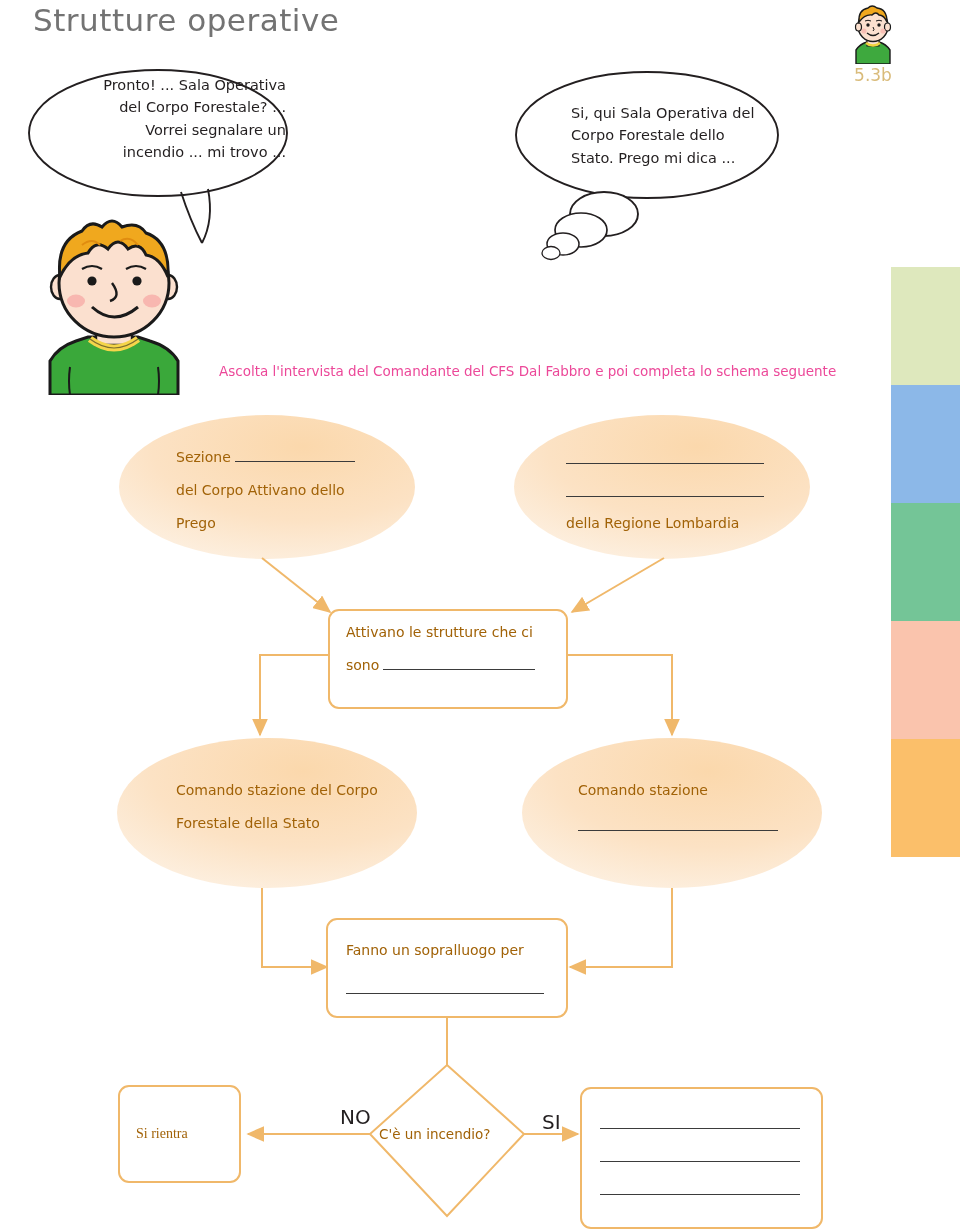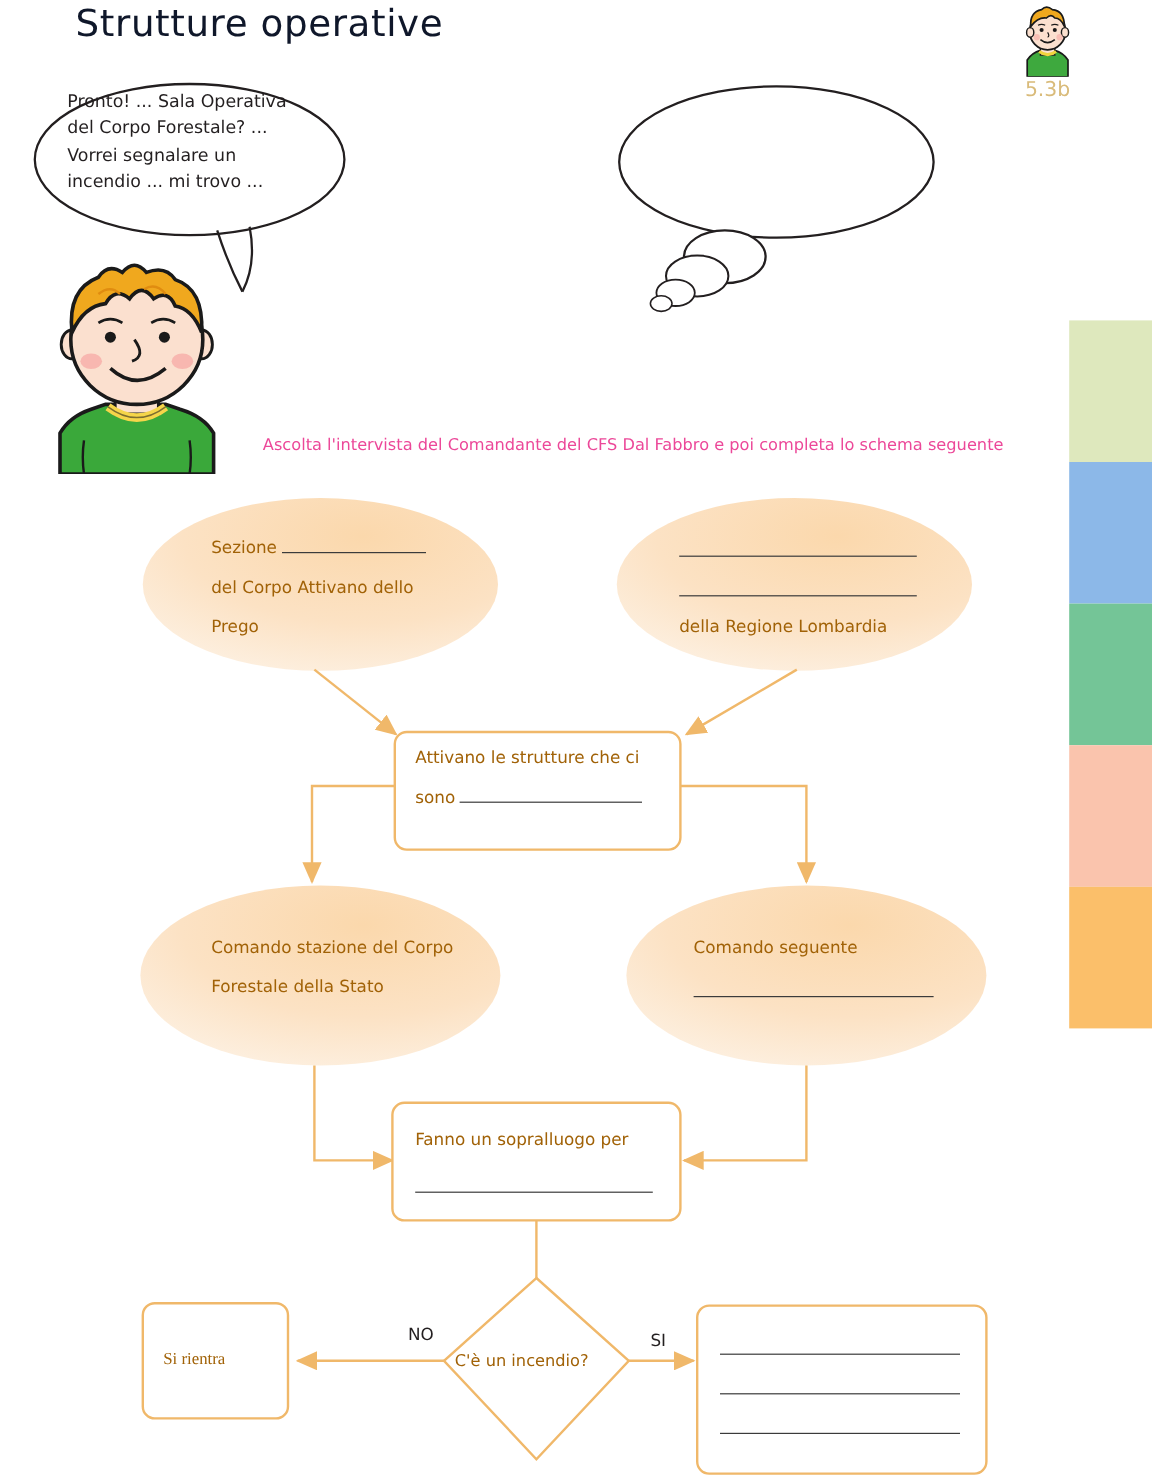--- a/index.html
+++ b/index.html
@@ -12,25 +12,25 @@
     height: 1231px;
     position: relative;
     overflow: hidden;
     font-family: "DejaVu Sans", sans-serif;
     color: #231f20;
   }
 
   
   .page-title {
     position: absolute;
-    left: 63px;
+    left: 33px;
     top: 2px;
     font-size: 31px;
     letter-spacing: 0.5px;
-    color: #0f172a;
+    color: #737373;
     font-family: "DejaVu Sans", sans-serif;
     font-weight: 400;
     white-space: nowrap;
   }
 
   
   .stripe-col {
     position: absolute;
     left: 891px;
     top: 267px;
@@ -102,21 +102,21 @@
     margin-left: 4px;
     height: 0.85em;
   }
   .rule {
     position: absolute;
     border-bottom: 1.6px solid #3b3b3b;
     height: 0;
   }
   .label-yn {
     position: absolute;
-    font-size: 14px;
+    font-size: 20px;
     color: #231f20;
   }
 </style>
 </head>
 <body>
 
 <div class="page-title">Strutture operative</div>
 
 <div class="stripe-col">
   <div class="stripe" style="height:118px;background:#dee8bd"></div>
@@ -151,40 +151,43 @@
     <circle cx="18" cy="29" r="2.6" fill="#f7b9b0" opacity="0.85"></circle>
     <circle cx="37" cy="29" r="2.6" fill="#f7b9b0" opacity="0.85"></circle>
 
     <path d="M27 25 Q29 28 27 29" fill="none" stroke="#1a1a1a" stroke-width="1"></path>
 
     <path d="M21 31 Q27 36 33 31" fill="none" stroke="#1a1a1a" stroke-width="1.3"></path>
   </svg>
   <div class="badge-num">5.3b</div>
 </div>
 
-<div class="bubble" style="left:18px;top:60px;">
+<div class="bubble" style="left:18px;top:60px;text-align:right;">
   <svg width="290" height="210" viewBox="0 0 290 210">
     <ellipse cx="140" cy="73" rx="129" ry="63" fill="#ffffff" stroke="#231f20" stroke-width="1.9"></ellipse>
     <path d="M163 132 Q172 160 184 183" fill="none" stroke="#231f20" stroke-width="1.9"></path>
     <path d="M190 129 Q196 160 184 183" fill="none" stroke="#231f20" stroke-width="1.9"></path>
   </svg>
   <div class="bubble-text" style="left:38px;top:14px;width:230px;">Pronto! ... Sala Operativa
 del Corpo Forestale? ...
 Vorrei segnalare un
 incendio ... mi trovo ...</div>
 </div>
 
 <div class="bubble" style="left:508px;top:62px;">
   <svg width="290" height="230" viewBox="0 0 290 230">
     <ellipse cx="139" cy="73" rx="131" ry="63" fill="#ffffff" stroke="#231f20" stroke-width="1.9"></ellipse>
     <ellipse cx="96" cy="152" rx="34" ry="22" fill="#ffffff" stroke="#231f20" stroke-width="1.9"></ellipse>
     <ellipse cx="73" cy="168" rx="26" ry="17" fill="#ffffff" stroke="#231f20" stroke-width="1.7"></ellipse>
     <ellipse cx="55" cy="182" rx="16" ry="11" fill="#ffffff" stroke="#231f20" stroke-width="1.5"></ellipse>
     <ellipse cx="43" cy="191" rx="9" ry="6.5" fill="#ffffff" stroke="#231f20" stroke-width="1.3"></ellipse>
   </svg>
+  <div class="bubble-text" style="left:63px;top:40px;width:215px;">Si, qui Sala Operativa del
+Corpo Forestale dello
+Stato. Prego mi dica ...</div>
 </div>
 
 <svg class="bubble" style="left:42px;top:215px;" width="145" height="180" viewBox="0 0 145 180">
 
   <path d="M8 180 L8 146 Q16 132 34 126 L46 122 L96 122 L108 126 Q128 132 136 146 L136 180 Z" fill="#3aa83a" stroke="#1a1a1a" stroke-width="3"></path>
   <path d="M28 152 Q26 166 28 180" fill="none" stroke="#1a1a1a" stroke-width="2"></path>
   <path d="M116 152 Q118 166 116 180" fill="none" stroke="#1a1a1a" stroke-width="2"></path>
 
   <path d="M54 108 L90 108 L90 130 L54 130 Z" fill="#fbe0cf" stroke="#1a1a1a" stroke-width="2.4"></path>
 
@@ -271,21 +274,21 @@
 <div class="flow-text" style="left:566px;top:506px;">della Regione Lombardia</div>
 
 <div class="flow-text" style="left:346px;top:615px;">Attivano le strutture che ci</div>
 <div class="flow-text" style="left:346px;top:648px;">
   <span>sono</span><span class="blank-line" style="width:152px;"></span>
 </div>
 
 <div class="flow-text" style="left:176px;top:773px;">Comando stazione del Corpo</div>
 <div class="flow-text" style="left:176px;top:806px;">Forestale della Stato</div>
 
-<div class="flow-text" style="left:578px;top:773px;">Comando seguente</div>
+<div class="flow-text" style="left:578px;top:773px;">Comando stazione</div>
 <div class="rule" style="left:578px;top:830px;width:200px;"></div>
 
 <div class="flow-text" style="left:346px;top:933px;">Fanno un sopralluogo per</div>
 <div class="rule" style="left:346px;top:993px;width:198px;"></div>
 
 <div class="flow-text small" style="left:379px;top:1117px;">C'è un incendio?</div>
 <div class="label-yn" style="left:340px;top:1105px;">NO</div>
 <div class="label-yn" style="left:542px;top:1110px;">SI</div>
 
 <div class="flow-text" style="left:136px;top:1117px;font-family:Liberation Serif, serif;">Si rientra</div>

